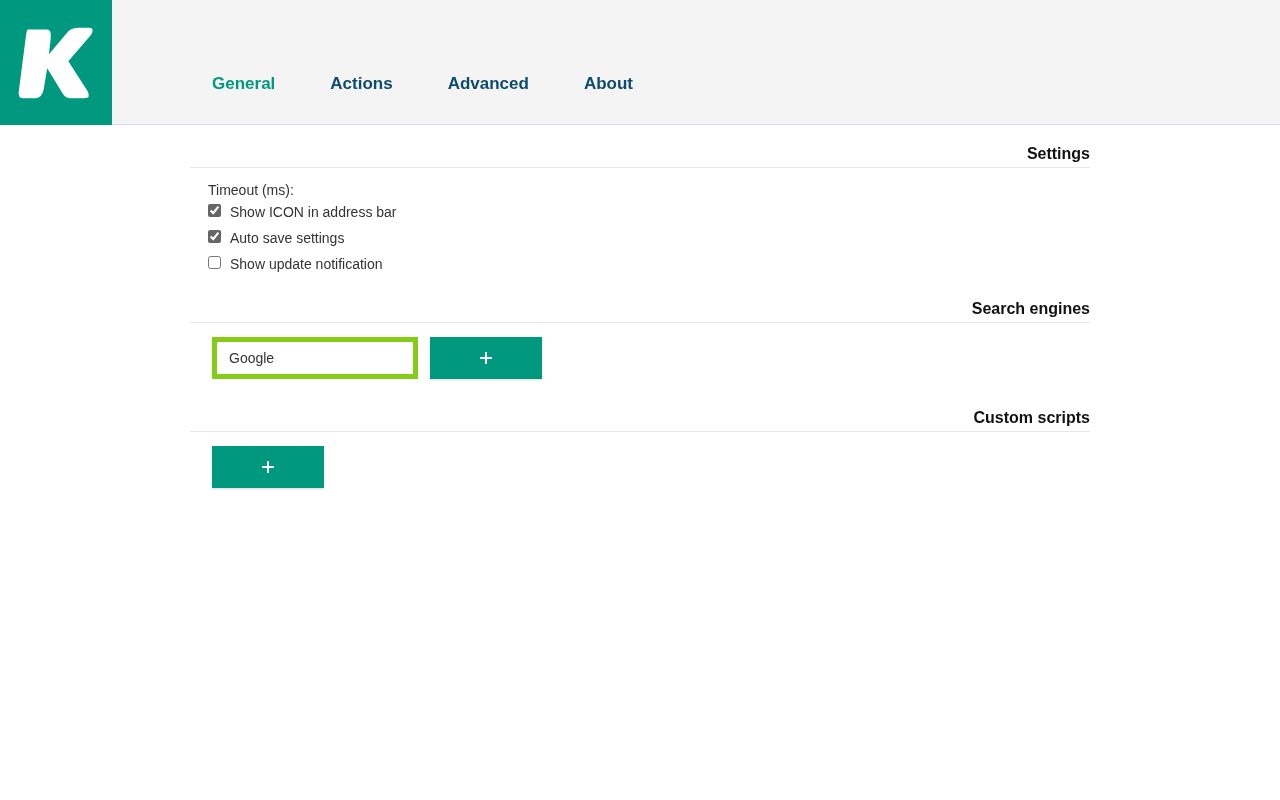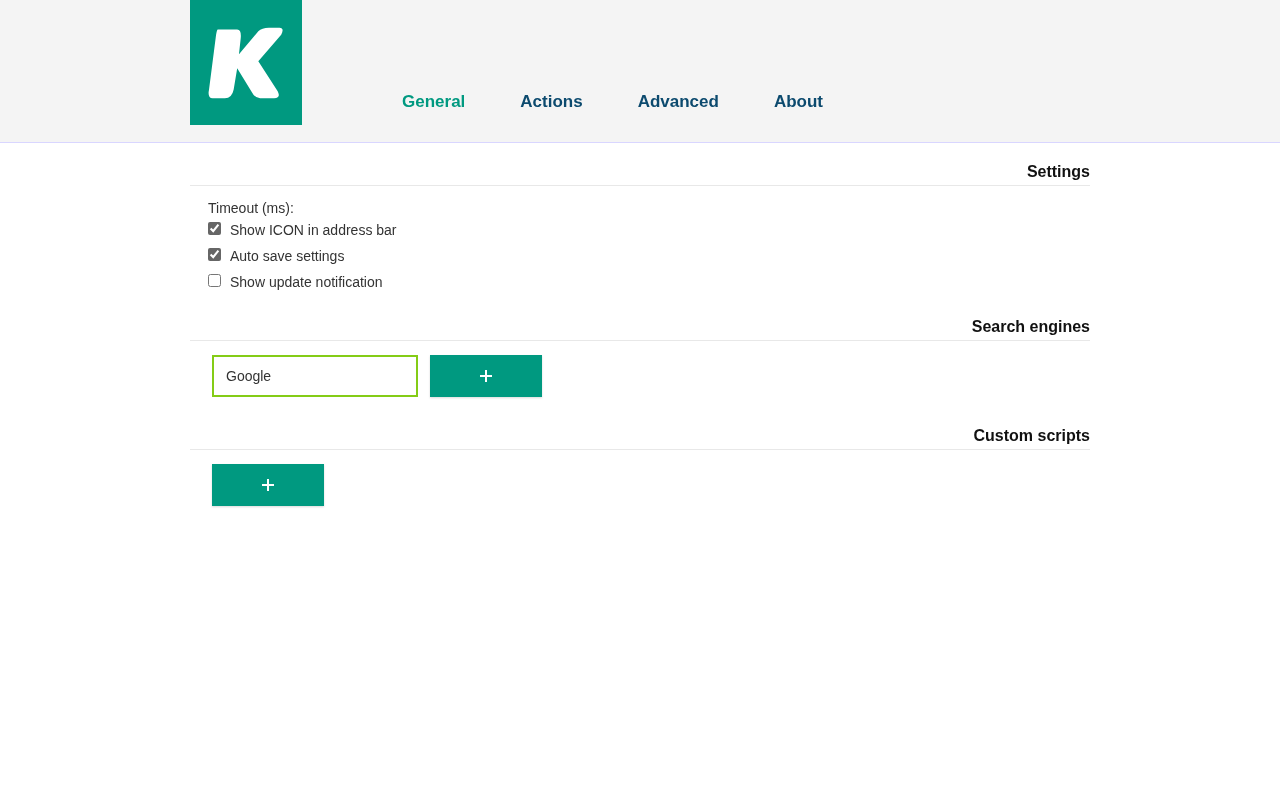--- a/index.html
+++ b/index.html
@@ -7,26 +7,25 @@
     margin: 0;
     padding: 0;
     width: 1280px;
     height: 800px;
     font-family: Arial, Helvetica, sans-serif;
     background: #ffffff;
     color: #111;
   }
   .header {
     width: 100%;
-    height: 143px;
+    height: 125px;
     background: #f4f4f4;
     border-bottom: 1px solid #d9d6ff;
     display: flex;
     align-items: stretch;
-    padding-left: 190px;
   }
   .logo {
     width: 112px;
     height: 125px;
     background: #009980;
     display: flex;
     align-items: center;
     justify-content: center;
   }
   .logo svg { width: 88px; height: 88px; }
@@ -105,21 +104,21 @@
 
   .card-row {
     display: flex;
     gap: 12px;
     padding-left: 22px;
     margin-bottom: 30px;
   }
   .card {
     width: 206px;
     height: 42px;
-    border: 2px solid #84cc16;
+    border: 5px solid #84cc16;
     display: flex;
     align-items: center;
     padding: 0 12px;
     font-size: 14px;
     color: #333;
     background: #fff;
     cursor: pointer;
   }
   .add-btn {
     width: 112px;

